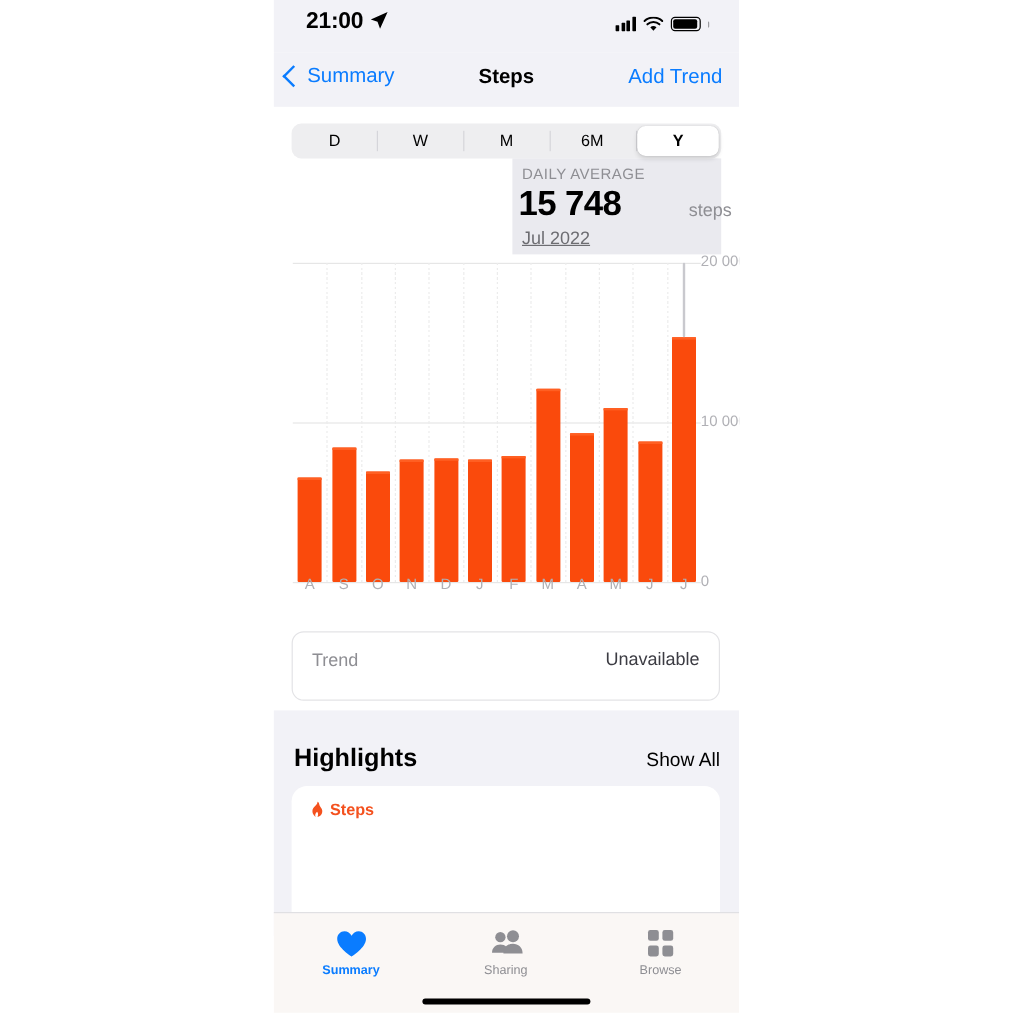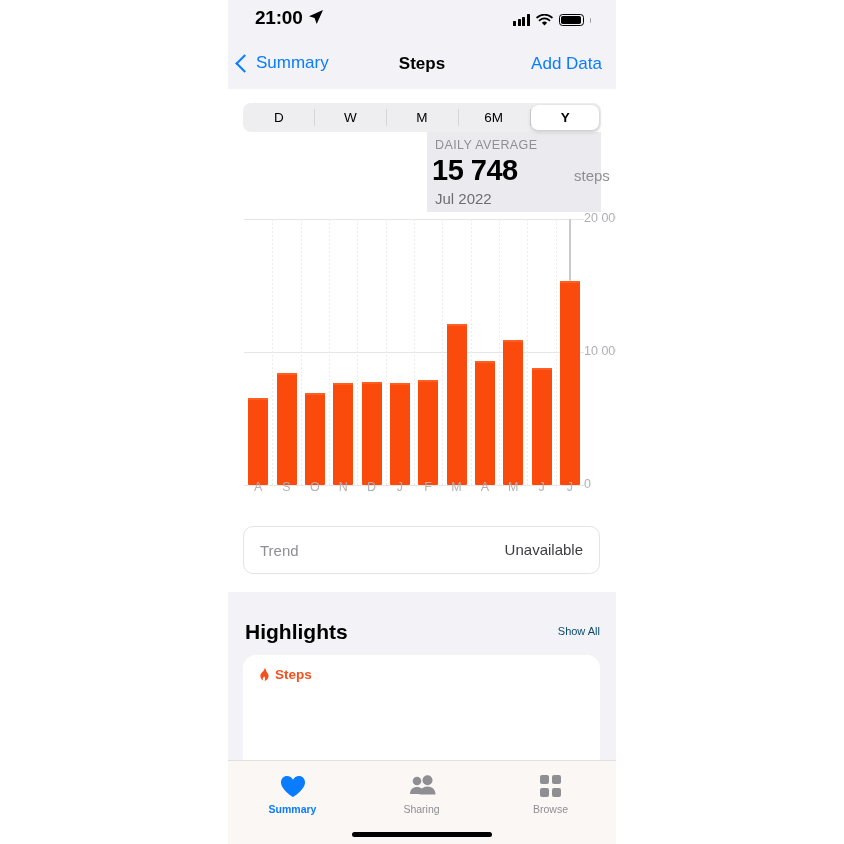--- a/index.html
+++ b/index.html
@@ -101,21 +101,21 @@
     letter-spacing:.4px;font-weight:500;
   }
   .ca-value{
     position:absolute;left:5px;top:22px;font-size:29px;font-weight:bold;
     color:#000;letter-spacing:-0.5px;
   }
   .ca-unit{
     position:absolute;left:147px;top:35px;font-size:15px;color:#8e8e93;
   }
   .ca-date{
-    position:absolute;left:8px;top:58px;font-size:15px;color:#6d6d72;
+    position:absolute;left:8px;top:58px;font-size:15px;color:#6d6d72;text-decoration:underline;
   }
 
   
   .chart{
     position:absolute;left:8px;top:212px;width:372px;height:290px;
   }
   .plot{
     position:absolute;left:8px;top:7px;width:324px;height:266px;
   }
   .gl-h{
@@ -138,36 +138,36 @@
   .ylab{
     position:absolute;font-size:12.5px;color:#b0b0b5;white-space:nowrap;
   }
   .xlab{
     position:absolute;top:268px;font-size:12.5px;color:#b0b0b5;
     text-align:center;width:20px;
   }
 
   
   .trend{
-    position:absolute;left:15px;top:526px;width:357px;height:48px;
+    position:absolute;left:15px;top:526px;width:357px;height:58px;
     border:1px solid #e3e3e6;border-radius:10px;box-sizing:border-box;
   }
   .trend-l{position:absolute;left:16px;top:15px;font-size:15px;color:#8e8e93;}
   .trend-r{position:absolute;right:16px;top:14px;font-size:15px;color:#3c3c43;}
 
   
   .hl-sec{
     position:absolute;left:0;top:592px;width:388px;height:188px;
     background:#f2f2f7;
   }
   .hl-title{
     position:absolute;left:17px;top:28px;font-size:21px;font-weight:bold;color:#000;
   }
   .hl-showall{
-    position:absolute;right:16px;top:33px;font-size:11px;color:#0c4a6e;
+    position:absolute;right:16px;top:33px;font-size:16px;color:#000000;
   }
   .hl-card{
     position:absolute;left:15px;top:63px;width:357px;height:125px;
     background:#fff;border-radius:13px 13px 0 0;
   }
   .hl-kicker{
     position:absolute;left:16px;top:12px;display:flex;align-items:center;gap:5px;
     font-size:13.5px;font-weight:bold;color:#f4511e;
   }
   .flame{width:11px;height:14px;display:block;}
@@ -229,21 +229,21 @@
         <span class="batt-cap"></span>
       </div>
     </div>
 
     <div class="navbar">
       <div class="nav-back">
         <span class="chev"></span>
         <span>Summary</span>
       </div>
       <div class="nav-title">Steps</div>
-      <div class="nav-action">Add Data</div>
+      <div class="nav-action">Add Trend</div>
     </div>
 
     <div class="seg">
       <div class="seg-div" style="left:71px"></div>
       <div class="seg-div" style="left:143px"></div>
       <div class="seg-div" style="left:215px"></div>
       <div class="seg-div" style="left:287px"></div>
       <div class="seg-pill" style="left:288px"></div>
       <div class="seg-item">D</div>
       <div class="seg-item">W</div>

